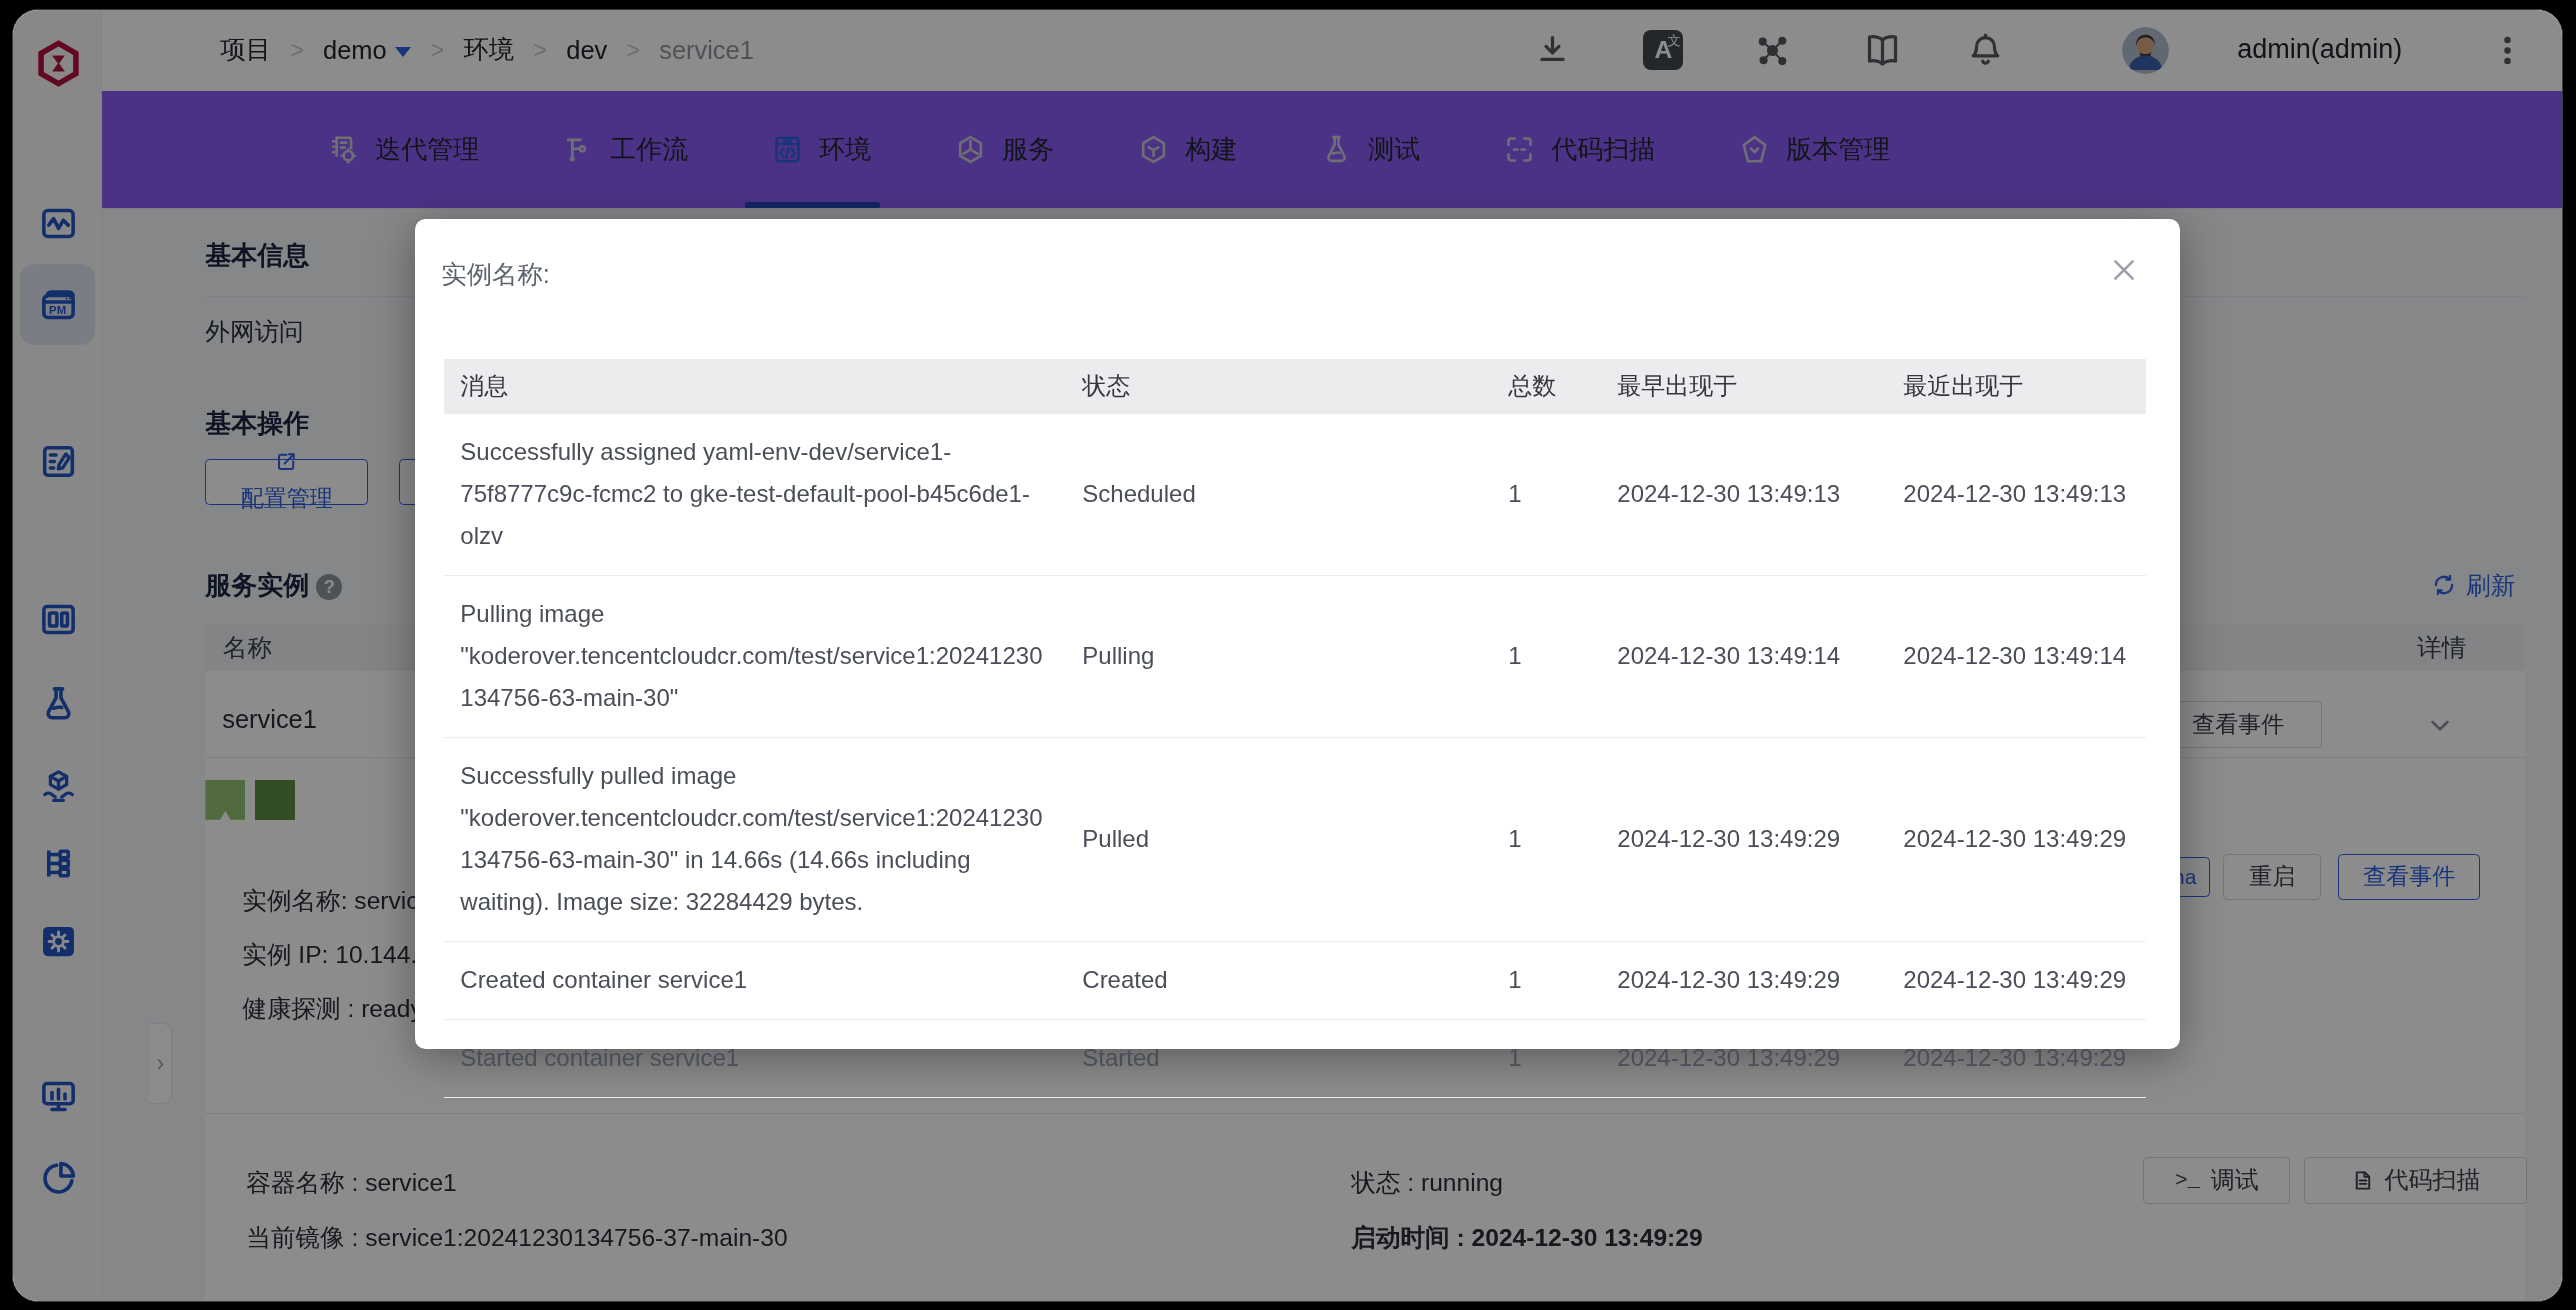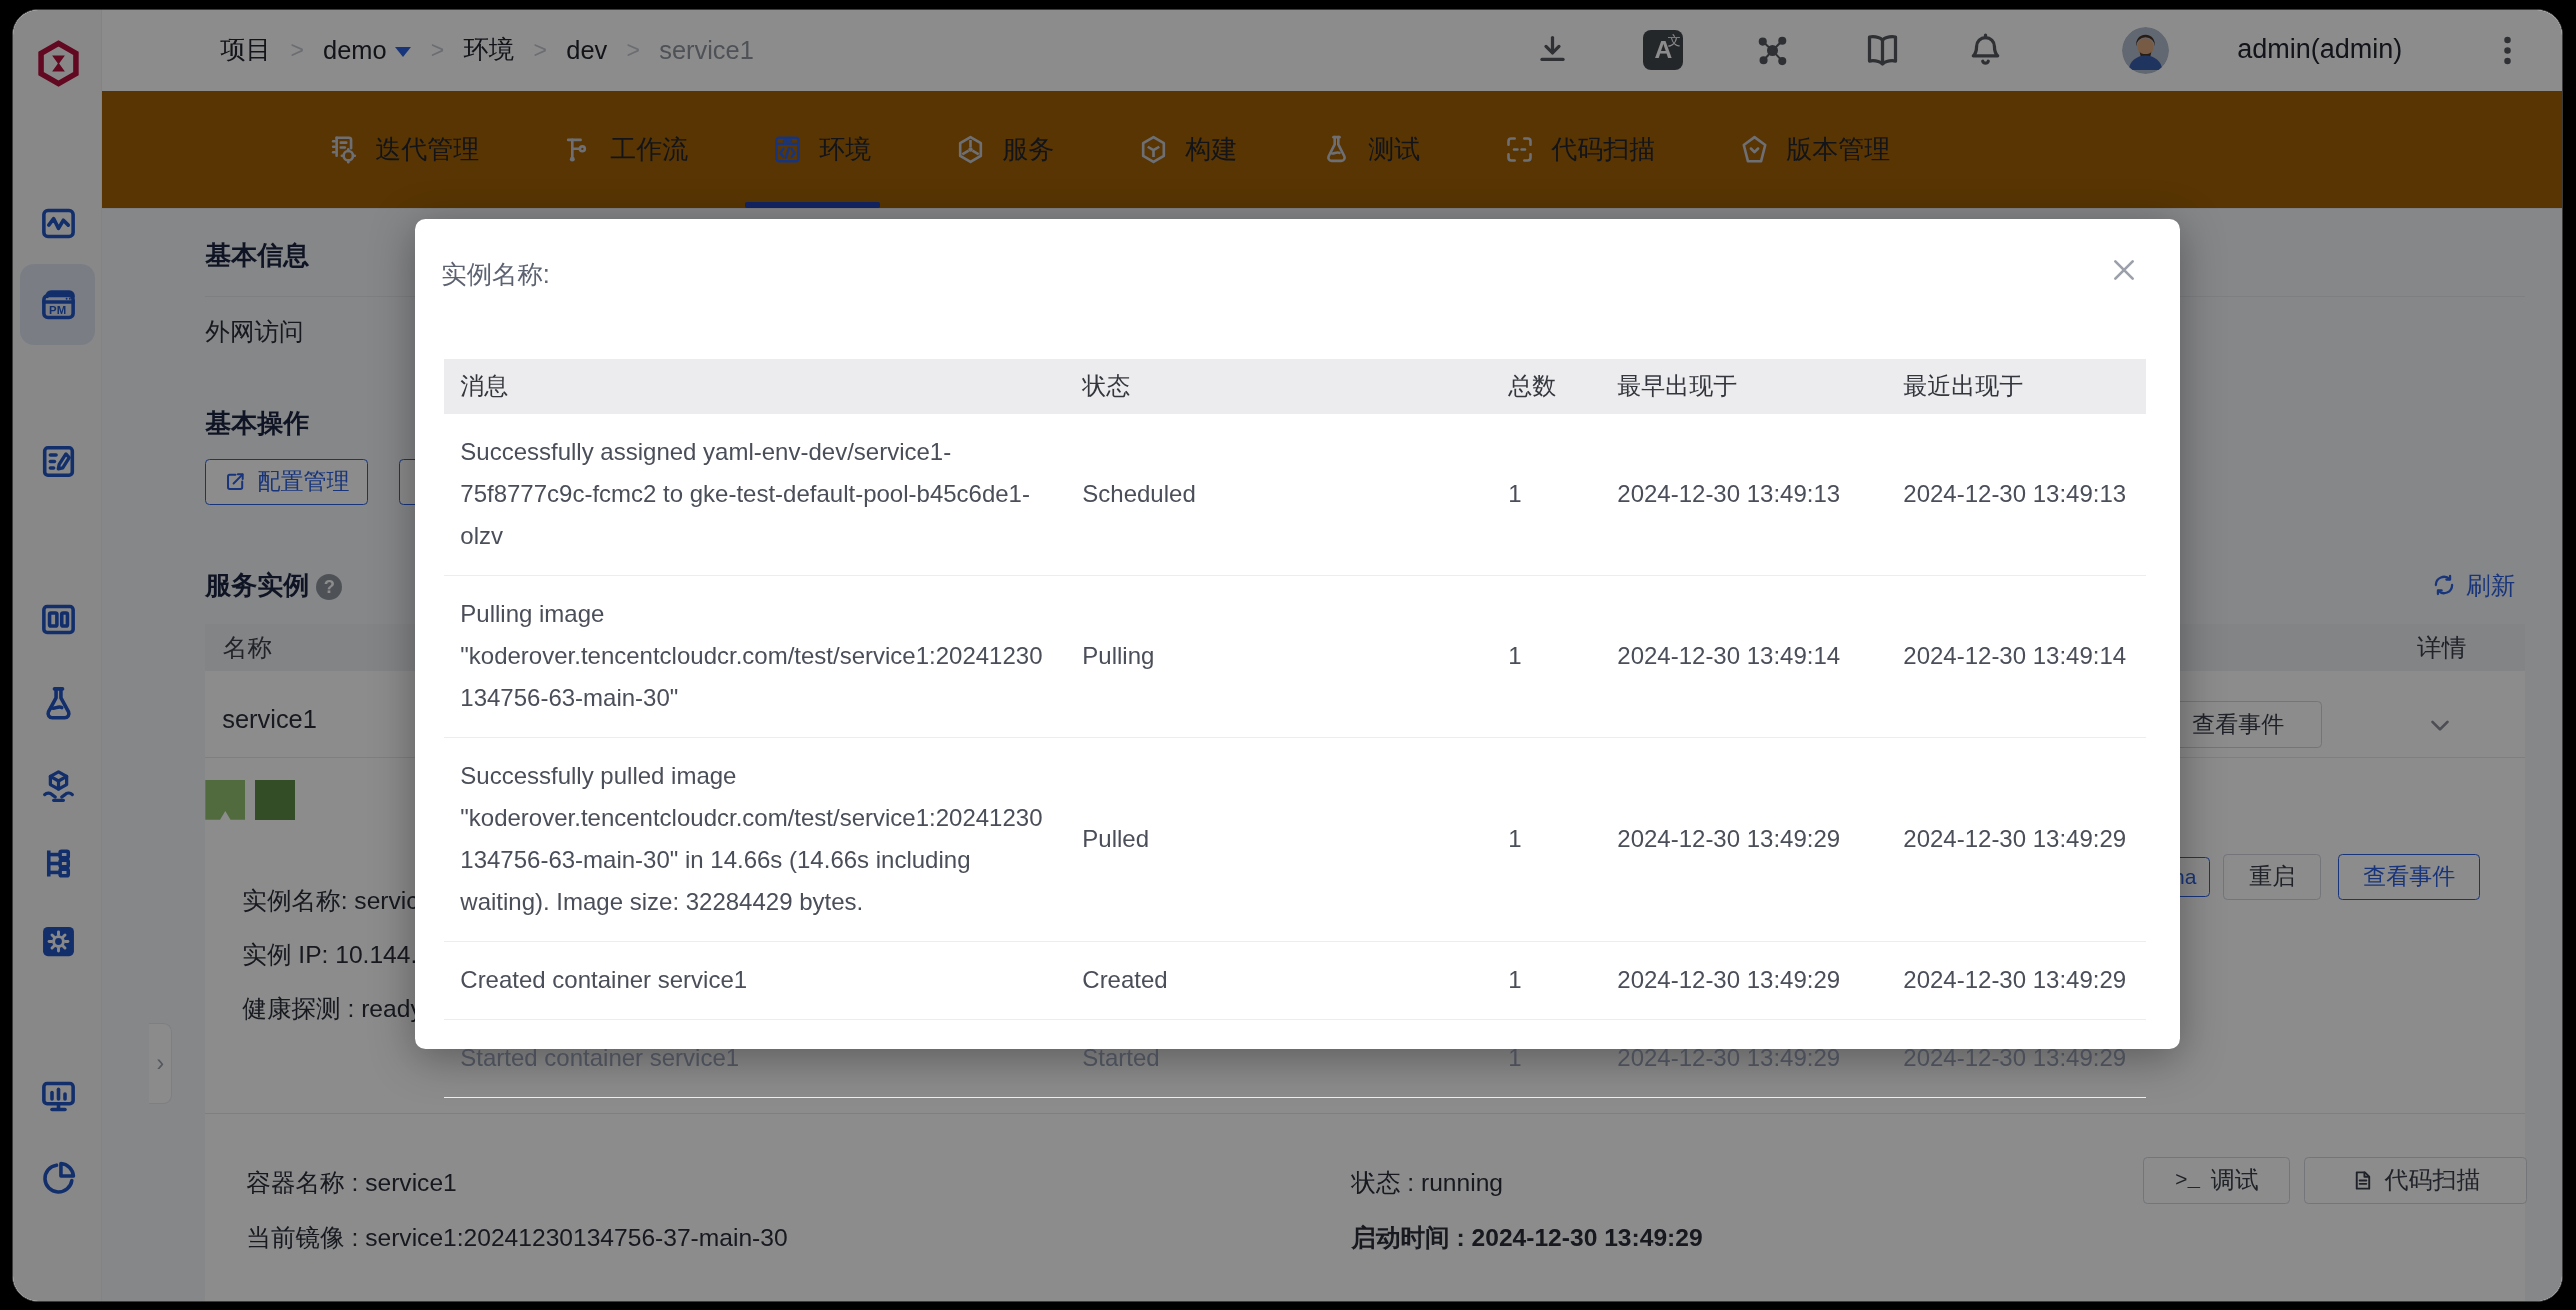--- a/index.html
+++ b/index.html
@@ -38,21 +38,21 @@
   .ta-translate .sml { position:absolute; right:2.6px; top:1.8px; font-size:13px; }
   .ta-nodes { position:absolute; right:770px; }
   .ta-book { position:absolute; right:660px; }
   .ta-bell { position:absolute; right:557px; }
   .avatar { position:absolute; right:393px; width:47px; height:47px; border-radius:50%;
     overflow:hidden; }
   .username { position:absolute; right:160px; font-size:27px; color:#22262e; top:24.6px; }
   .ta-kebab { position:absolute; right:35px; }
 
   
-  .tabs { position:absolute; left:89px; right:0; top:81px; height:118px; background:#a16207;
+  .tabs { position:absolute; left:89px; right:0; top:81px; height:118px; background:#8b5cf6;
     border-bottom:0.9px solid #e6e9ee; display:flex; align-items:center; padding-left:225px;
     gap:83px; z-index:1; }
   .tab { display:flex; align-items:center; gap:15px; position:relative; height:100%;
     cursor:pointer; }
   .tab .t-ico { width:33px; height:33px; color:#c7cbd3; }
   .tab .t-ico svg { width:33px; height:33px; }
   .tab .t-label { font-size:26px; color:#22262e; white-space:nowrap; }
   .tab.active .t-ico { color:#2d62e0; }
   .tab.active::after { content:""; position:absolute; left:-26px; right:-8.8px; bottom:0;
     height:6.1px; background:#2343b4; border-radius:1.8px; }
@@ -60,21 +60,21 @@
   
   .content { position:absolute; left:89px; right:0; top:198px; bottom:0; background:#f5f6f9; }
   .abs { position:absolute; }
   .h1 { font-size:26px; font-weight:bold; color:#1b2540; }
   .txt { font-size:24.6px; color:#2a2f3a; }
   .divider { height:0.9px; background:#e5e8ee; }
   .white-panel { position:absolute; left:103px; right:37px; top:463px; bottom:0; background:#fff; }
 
   .btn { display:inline-flex; align-items:center; justify-content:center; gap:10.5px;
     border-radius:4.4px; background:#fff; cursor:pointer; white-space:nowrap; }
-  .btn-blue { border:0.9px solid #2d62e0; color:#2d62e0; }
+  .btn-blue { border:0.9px solid #2d62e0; color:#2d62e0;flex-direction:column; }
   .btn-gray { border:0.9px solid #d2d5db; color:#3a3f4a; }
 
   .help-circle { display:inline-flex; width:26px; height:26px; border-radius:50%;
     background:#8f959e; color:#fff; font-size:18.4px; font-weight:bold; align-items:center;
     justify-content:center; vertical-align:middle; margin-left:7px; }
   .refresh-link { display:flex; align-items:center; gap:8.8px; color:#2d62e0; font-size:24.6px;
     cursor:pointer; }
 
   .itable-head { background:#eef0f4; display:flex; align-items:center;
     justify-content:space-between; font-size:24.6px; color:#3c414c; }

